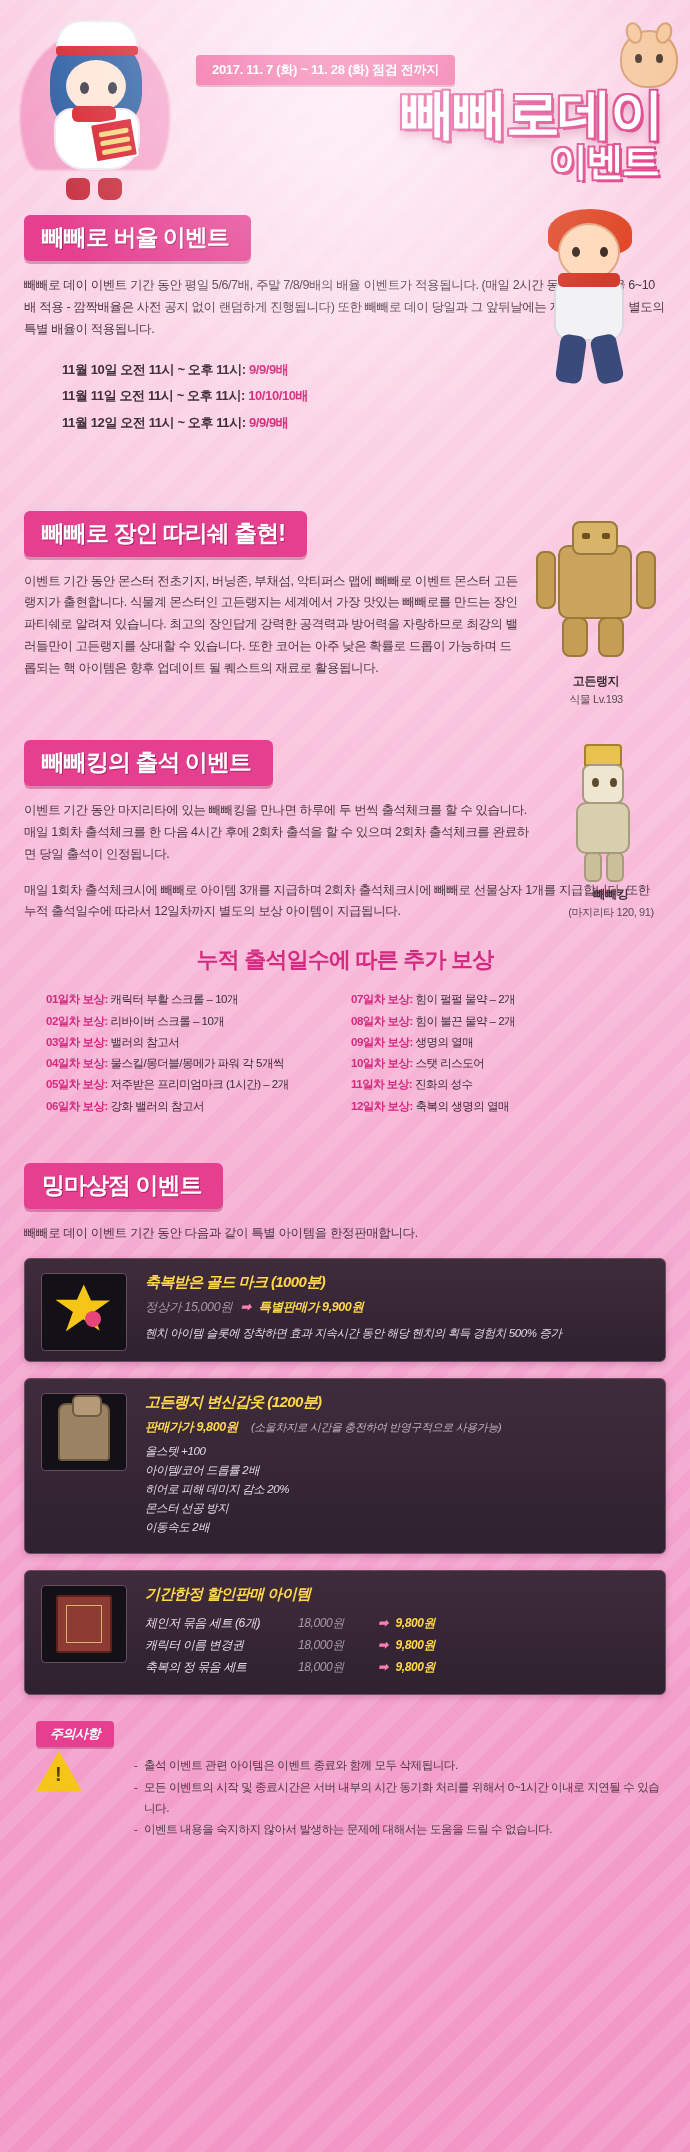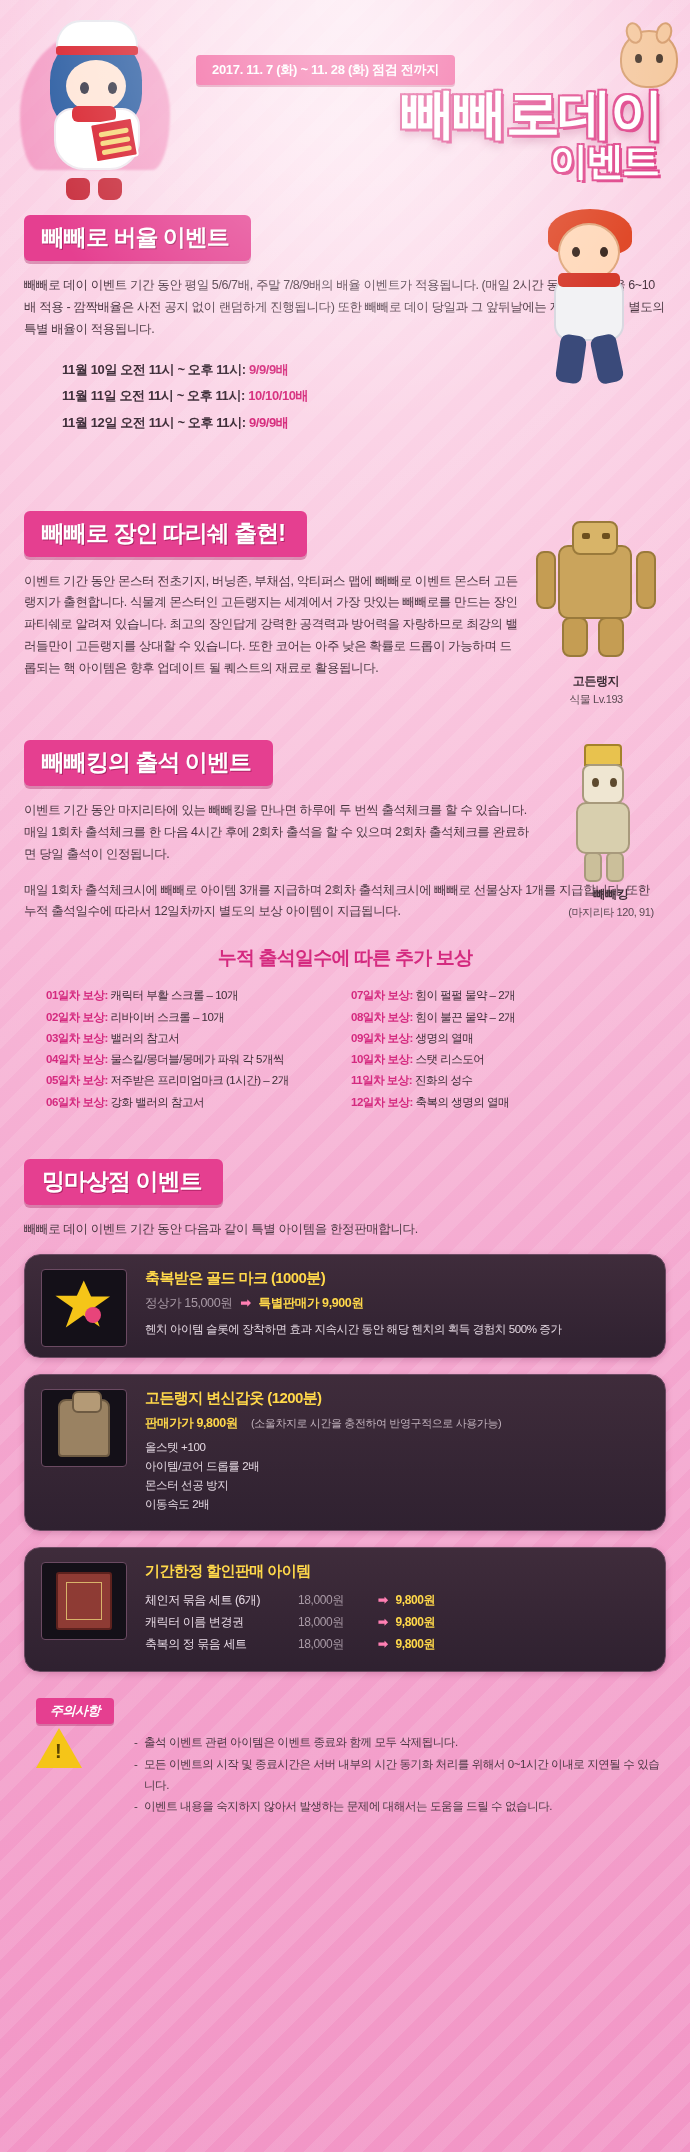--- a/index.html
+++ b/index.html
@@ -163,41 +163,42 @@
   .king .k-crown{ position:absolute; left:24px; top:0; width:38px; height:22px; background:#e8c24e; border:2px solid #a4822a; border-radius:4px 4px 0 0;}
   .king .k-head{ position:absolute; left:22px; top:20px; width:42px; height:40px; background:#efe6d2; border:2px solid #a89a7c; border-radius:8px;}
   .king .k-eye{position:absolute; top:34px; width:7px; height:9px; background:#5d4a2e; border-radius:50%;}
   .king .k-eye.l{left:32px;} .king .k-eye.r{left:50px;}
   .king .k-body{ position:absolute; left:16px; top:58px; width:54px; height:52px; background:#d8cfae; border:2px solid #a89a7c; border-radius:10px;}
   .king .k-leg{ position:absolute; top:108px; width:18px; height:30px; background:#cbbf9a; border:2px solid #a89a7c; border-radius:6px;}
   .king .k-leg.l{ left:24px;} .king .k-leg.r{ left:46px;}
 
   
   .reward-title{
-    text-align:center; color:#d42a7f; font-size:19px; font-weight:bold; margin-top:22px; letter-spacing:-0.8px;
+    text-align:center; color:#d42a7f; font-size:22px; font-weight:bold; margin-top:22px; letter-spacing:-0.8px;
   }
   .reward-cols{
     display:flex; gap:0; margin:14px 34px 0 46px;
   }
   .reward-col{ flex:1; }
   .reward-row{ font-size:11.5px; line-height:1.85; letter-spacing:-0.5px; color:#3b2d36; white-space:nowrap;}
   .reward-row .day{ color:#d42a7f; font-weight:bold; }
 
   
   .shop-intro{ margin: 16px 24px 0 24px; font-size:12.5px; color:#4a3742; letter-spacing:-0.4px;}
   .item-card{
     position:relative;
     margin:16px 24px 0 24px;
     background:#3b2b38;
     background:linear-gradient(180deg,#3f2c3b 0%, #2f2130 100%);
     border:1px solid #6b4a62;
-    border-radius:16px;
+    border-radius:6px;
     padding:14px 14px 16px 120px;
     min-height:104px;
     box-shadow:0 2px 6px rgba(120,30,80,.25);
+    font-style:italic;
   }
   .item-thumb{
     position:absolute; left:16px; top:14px; width:86px; height:78px;
     background:#141018; border:1px solid #6b4a62; border-radius:4px;
     display:flex; align-items:center; justify-content:center;
   }
   .star{
     width:0; height:0; position:relative;
     border-right:30px solid transparent; border-bottom:21px solid #f5c518; border-left:30px solid transparent;
     transform: rotate(35deg) scale(.9);
@@ -453,20 +454,21 @@
         <div class="armor-ico"></div>
       </div>
       <div class="item-title">고든랭지 변신갑옷 (1200분)</div>
       <div class="price-line">
         <span class="price-new">판매가가 9,800원</span>
         <span class="note-sub" style="margin-left:10px;">(소울차지로 시간을 충전하여 반영구적으로 사용가능)</span>
       </div>
       <div class="bullets">
         <div>올스텟 +100</div>
         <div>아이템/코어 드롭률 2배</div>
+        <div>히어로 피해 데미지 감소 20%</div>
         <div>몬스터 선공 방지</div>
         <div>이동속도 2배</div>
       </div>
     </div>
 
     
     <div class="item-card">
       <div class="item-thumb">
         <div class="book-ico"></div>
       </div>

